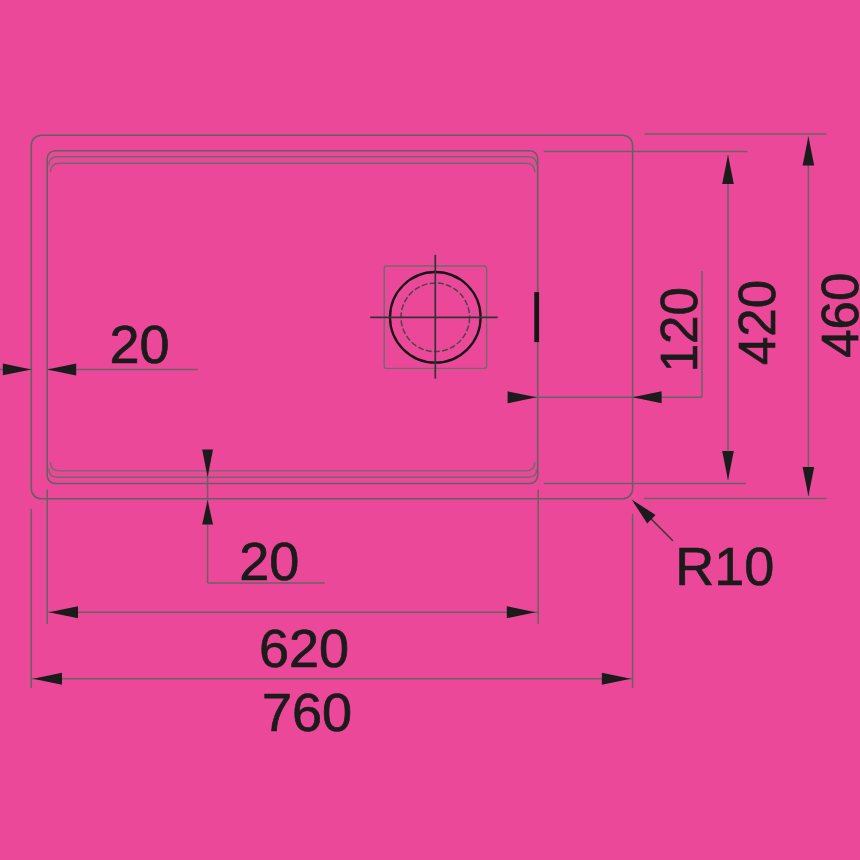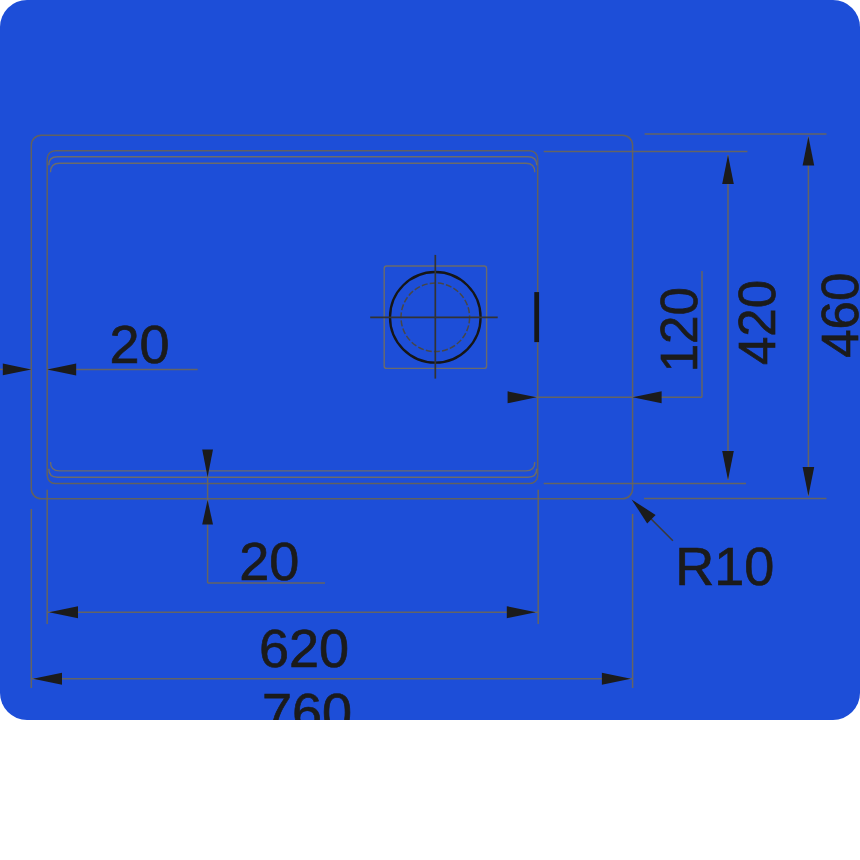--- a/index.html
+++ b/index.html
@@ -1,16 +1,16 @@
 <!DOCTYPE html>
 <html><head>
 <meta charset="utf-8">
 <style>
   html,body{margin:0;padding:0;background:#ffffff;}
-  .wrap{width:860px;height:720px;position:relative;background:#1d4ed8;overflow:hidden;border-radius:27px;}
+  .wrap{width:860px;height:860px;position:relative;background:#ec4899;overflow:hidden;}
   svg{display:block;}
   text{font-family:"Liberation Sans",sans-serif;fill:#1b1b1b;stroke:#1b1b1b;stroke-width:0.7;}
 </style>
 </head>
 <body>
 <div class="wrap">
 <svg width="860" height="860" viewBox="0 0 860 860">
 
   <rect x="31.3" y="135.2" width="601.3" height="363.6" rx="10" ry="10" fill="none" stroke="#616161" stroke-width="1.5"></rect>
 

